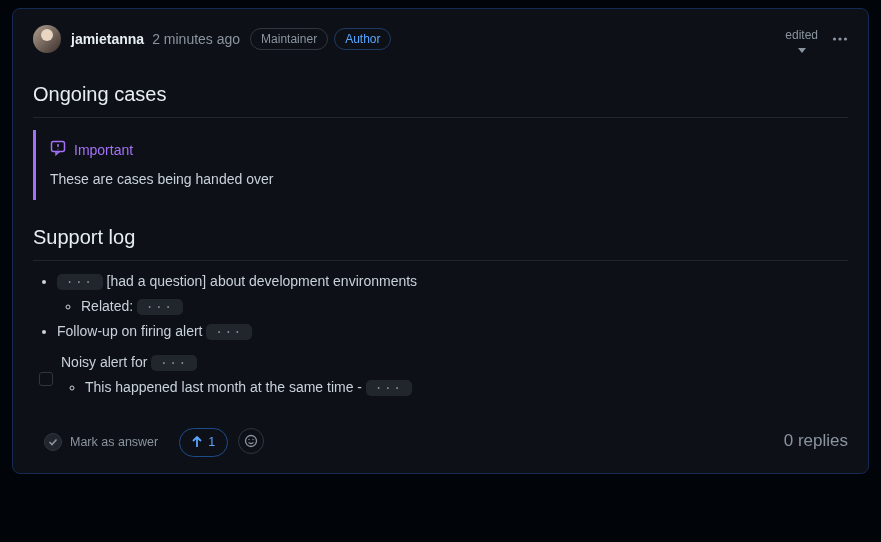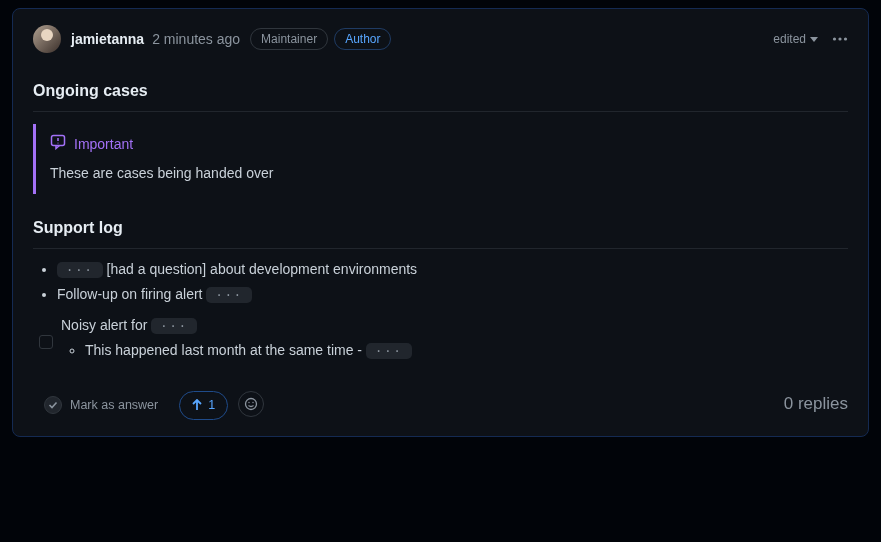--- a/index.html
+++ b/index.html
@@ -80,29 +80,30 @@
     border-color: #1f3b63;
   }
   .grow { flex: 1; }
   .edited {
     color: var(--muted);
     font-size: 12px;
     display: inline-flex;
     align-items: center;
     gap: 4px;
     margin-right: 14px;
+    flex-direction: column;
   }
   .kebab {
     color: var(--muted);
     font-size: 16px;
     letter-spacing: 2px;
   }
   h2.section {
-    font-size: 16px;
-    font-weight: 700;
+    font-size: 20px;
+    font-weight: 400;
     color: var(--text-strong);
     margin: 22px 0 10px 0;
     padding-bottom: 8px;
     border-bottom: 1px solid var(--hr);
   }
   h2.section.first {
     margin-top: 26px;
   }
   .callout {
     border-left: 3px solid var(--purple);
@@ -253,20 +254,25 @@
         <span>Important</span>
       </div>
       <div>These are cases being handed over</div>
     </div>
 
     <h2 class="section">Support log</h2>
 
     <ul class="outer">
       <li>
         <span class="chip">...</span><span> [had a question] about development environments</span>
+        <ul class="inner">
+          <li>
+            <span>Related: </span><span class="chip">...</span>
+          </li>
+        </ul>
       </li>
       <li>
         <span>Follow-up on firing alert </span><span class="chip">...</span>
       </li>
     </ul>
 
 
     <div class="task-row">
       <div class="checkbox"></div>
       <div>

